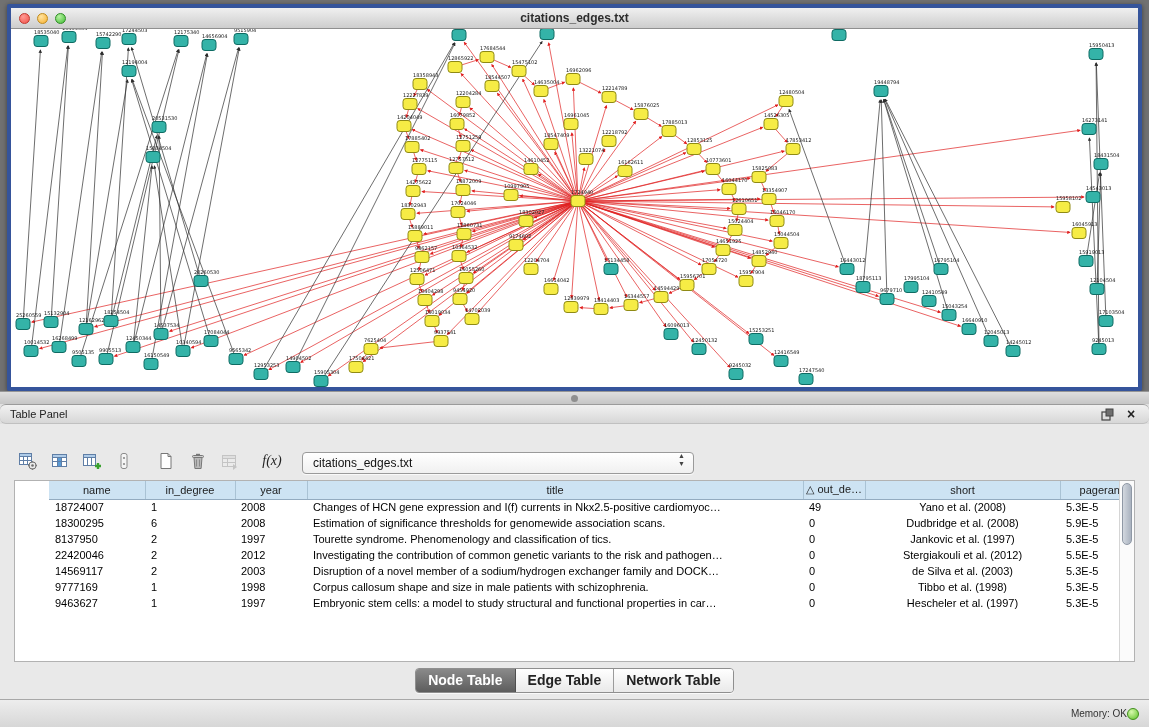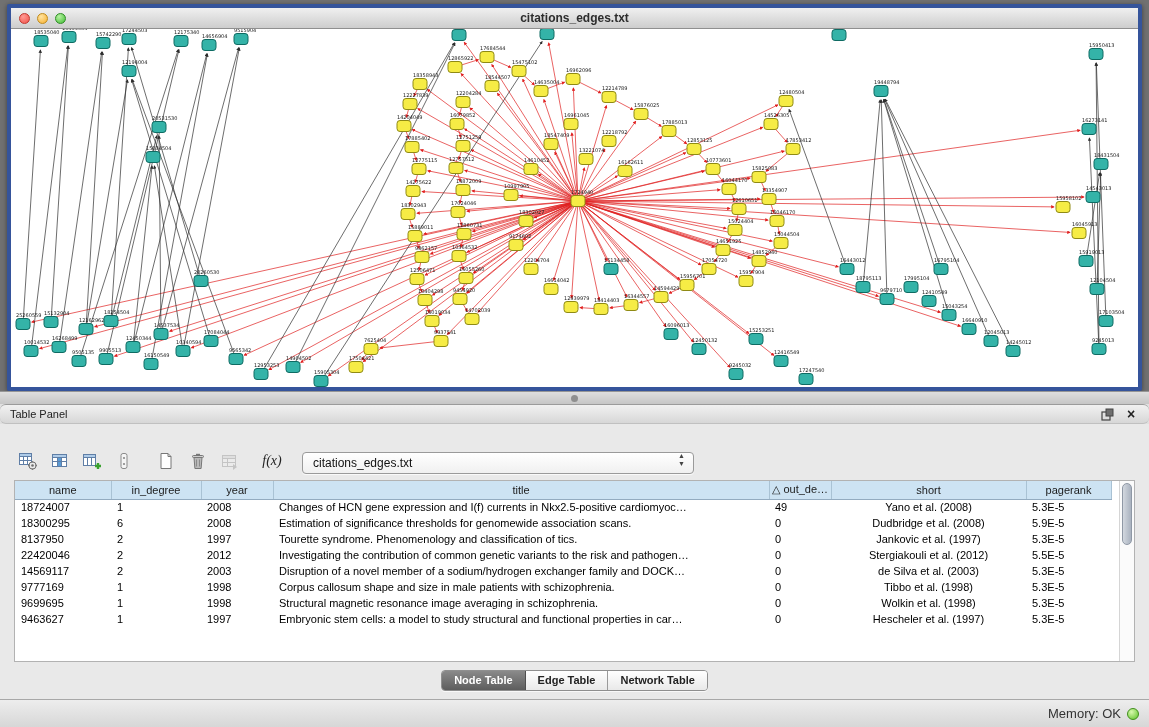--- a/index.html
+++ b/index.html
@@ -50,45 +50,45 @@
   .tool-btn.grp { margin-left: 10px; }
   .fx-label { font-family: "Liberation Serif", serif; font-style: italic; font-size: 14px; color: #222; }
   .combo { margin-left: 12px; width: 392px; height: 22px; border: 1px solid #9a9a9a; border-radius: 4px;
     background: linear-gradient(#ffffff, #f0f0f0); position: relative;
     display: flex; align-items: center; padding: 0 26px 0 10px; font-size: 12px; color: #111;
     box-shadow: 0 1px 1px rgba(255,255,255,.8); }
   .combo-arrows { position: absolute; right: 8px; top: 3px; display: flex; flex-direction: column; line-height: 0; }
   .combo-arrows span { font-size: 7px; color: #444; height: 8px; }
 
   .table-wrap { margin: 0 14px; height: 182px; background: #fff; border: 1px solid #b2b2b2;
-    position: relative; overflow: hidden; }
+    position: relative; overflow: hidden; padding-left: 34px; }
   table.data { border-collapse: collapse; table-layout: fixed; width: 1096px; }
   table.data th { height: 18px; background: #cde3f3; border-right: 1px solid #a9c2d4;
     border-bottom: 1px solid #93abc0; font-size: 11px; font-weight: normal; color: #1b1b1b; text-align: center;
     overflow: hidden; white-space: nowrap; }
   table.data td { height: 16px; font-size: 11px; color: #000; padding: 0 6px;
     white-space: nowrap; overflow: hidden; }
   td.al-c { text-align: center; margin-top: 23px; }
   .vscroll { position: absolute; right: 0; top: 0; bottom: 0; width: 15px; background: #fbfbfb;
     border-left: 1px solid #d5d5d5; }
   .vscroll .thumb { position: absolute; left: 2px; right: 2px; top: 2px; height: 62px;
     border-radius: 6px; border: 1px solid #8f98a5;
     background: linear-gradient(to right, #d3d8df, #a9b2bf); }
 
   .tabs-bar { height: 37px; display: flex; align-items: center; justify-content: center; background: #e9e9e9; }
   .seg { display: flex; border: 1px solid #8f8f8f; border-radius: 4px; overflow: hidden;
     box-shadow: 0 1px 0 rgba(255,255,255,.7); }
-  .tab { padding: 3px 12px 4px 12px; font-size: 11px; font-weight: bold; color: #222;
+  .tab { padding: 3px 12px 4px 12px; font-size: 14px; font-weight: bold; color: #222;
     background: linear-gradient(#ffffff, #e9e9e9); border-right: 1px solid #9b9b9b; }
   .tab:last-child { border-right: none; }
   .tab.active { background: linear-gradient(#8a8a8a, #5d5d5d); color: #fff; border-right-color: #4f4f4f; }
 
   .status-bar { height: 28px; background: linear-gradient(#ededed, #d7d7d7); border-top: 1px solid #a8a8a8;
-    display: flex; align-items: center; justify-content: flex-end; padding-right: 10px; gap: 6px;
-    font-size: 13px; color: #333; }
+    display: flex; align-items: center; justify-content: flex-end; padding-right: 10px; 
+    font-size: 10px; color: #333; }
   .mem-dot { width: 12px; height: 12px; border-radius: 50%; border: 1px solid #3f8f1a;
     background: radial-gradient(circle at 35% 30%, #d8f9ae, #5cc226); }
 </style>
 </head>
 <body>
 
 <div class="desktop">
   <div class="graph-window">
     <div class="titlebar">
       <div class="lights">
@@ -962,29 +962,20 @@
           <tr>
             <td>9777169</td>
             <td>1</td>
             <td>1998</td>
             <td>Corpus callosum shape and size in male patients with schizophrenia.</td>
             <td>0</td>
             <td class="al-c">Tibbo et al. (1998)</td>
             <td>5.3E-5</td>
           </tr>
           <tr>
-            <td>9699695</td>
-            <td>1</td>
-            <td>1998</td>
-            <td>Structural magnetic resonance image averaging in schizophrenia.</td>
-            <td>0</td>
-            <td class="al-c">Wolkin et al. (1998)</td>
-            <td>5.3E-5</td>
-          </tr>
-          <tr>
             <td>9463627</td>
             <td>1</td>
             <td>1997</td>
             <td>Embryonic stem cells: a model to study structural and functional properties in car…</td>
             <td>0</td>
             <td class="al-c">Hescheler et al. (1997)</td>
             <td>5.3E-5</td>
           </tr>
         </tbody>
     </table>

